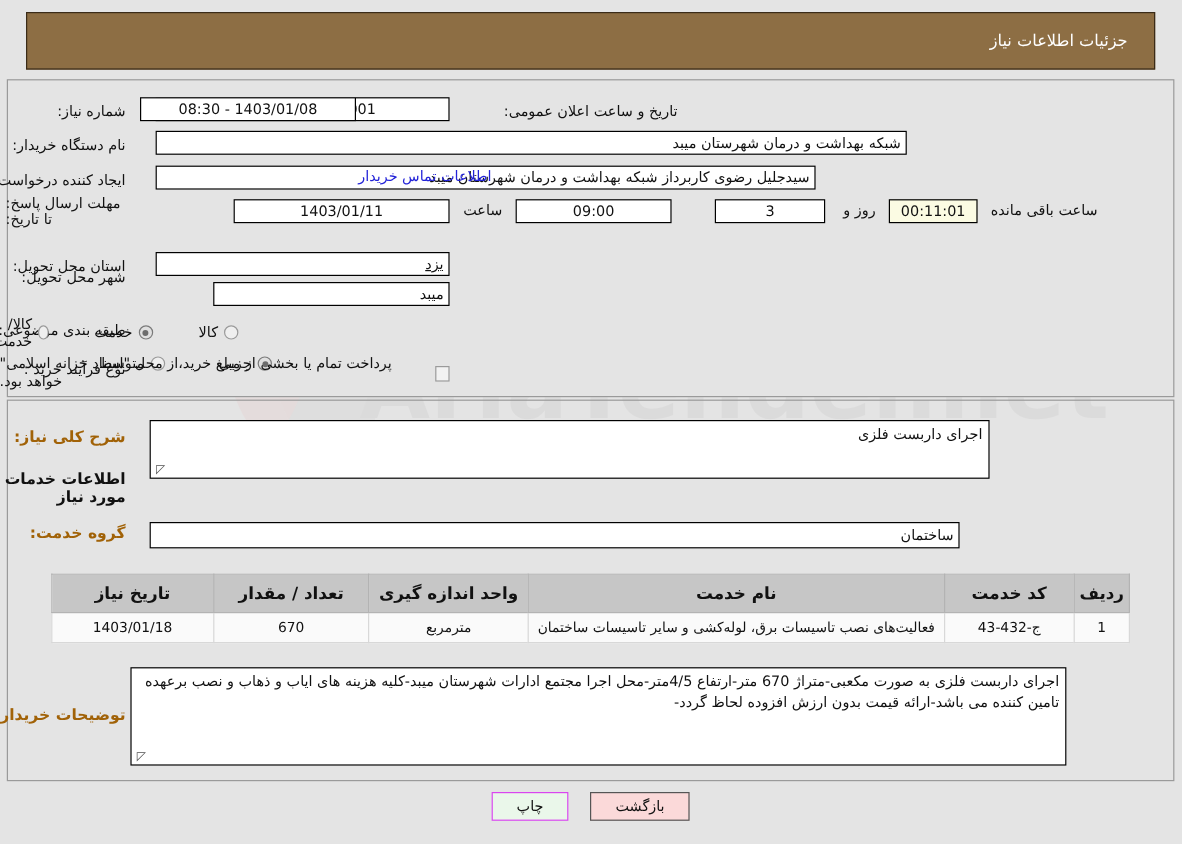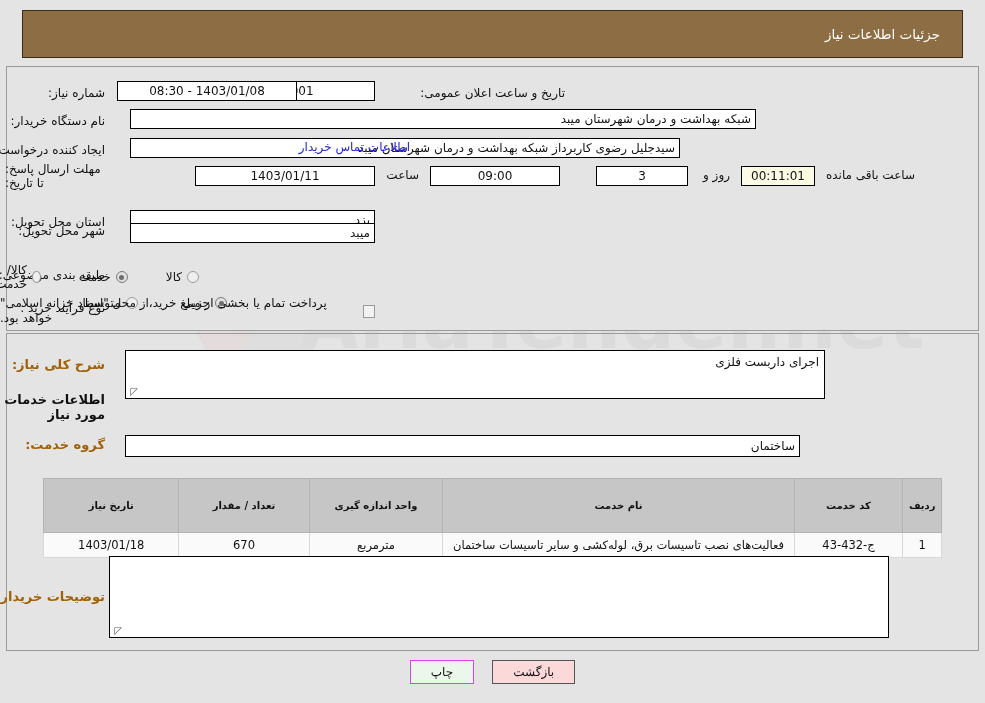--- a/index.html
+++ b/index.html
@@ -181,23 +181,23 @@
     font-size: 11.5px;
     z-index: 2;
     background: #fafafa;
   }
   #tbl th {
     background: #c6c6c6;
     border: 1px solid #b3b3b3;
     font-weight: bold;
     color: #111;
     height: 27px;
-    padding: 13px 4px;
+    padding: 2px 4px;
     text-align: center;
-    font-size: 10px;
+    font-size: 14px;
   }
   #tbl td {
     background: #fafafa;
     border: 1px solid #d8d8d8;
     color: #111;
     padding: 4px 5px;
     text-align: center;
     vertical-align: middle;
     line-height: 1.4;
     font-size: 11.5px;
@@ -279,21 +279,21 @@
 <span class="lbl" style="position:absolute; right:70px; top:168px; z-index:4;">ساعت باقی مانده</span>
 
 <div class="row" style="right:880px; top:211px; z-index:4;">
   <span class="lbl">استان محل تحویل:</span>
 </div>
 <div class="box right" style="position:absolute; right:610px; top:210px; width:245px; z-index:4;text-decoration:underline;">یزد</div>
 
 <div class="row" style="right:880px; top:220px; z-index:4;">
   <span class="lbl">شهر محل تحویل:</span>
 </div>
-<div class="box right" style="position:absolute; right:610px; top:223px; width:245px; z-index:4;">میبد</div>
+<div class="box right" style="position:absolute; right:610px; top:235px; width:197px; z-index:4;">میبد</div>
 
 <div class="row" style="right:880px; top:264px; z-index:4;">
   <span class="lbl">طبقه بندی موضوعی:</span>
 </div>
 <div style="position:absolute; right:786px; top:263px; display:flex; align-items:center; gap:38px; z-index:4;">
   <span class="radio-group">
     <span class="radio"></span>
     <span class="rl">کالا</span>
   </span>
   <span class="radio-group">
@@ -355,19 +355,20 @@
       <td>فعالیت‌های نصب تاسیسات برق، لوله‌کشی و سایر تاسیسات ساختمان</td>
       <td>مترمربع</td>
       <td>670</td>
       <td>1403/01/18</td>
     </tr>
   </tbody>
 </table>
 
 <div class="fld-label-bold" style="right:880px; top:589px; z-index:4;">توضیحات خریدار:</div>
 <div class="ta" style="right:96px; top:556px; width:780px; height:82px; z-index:4;">
+  <span>اجرای داربست فلزی به صورت مکعبی-متراژ 670 متر-ارتفاع 4/5متر-محل اجرا مجتمع ادارات شهرستان میبد-کلیه هزینه های ایاب و ذهاب و نصب برعهده تامین کننده می باشد-ارائه قیمت بدون ارزش افزوده لحاظ گردد-</span>
   <span class="grip">◸</span>
 </div>
 
 <div id="btnbar">
   <button class="btn btn-back">بازگشت</button>
   <button class="btn btn-print">چاپ</button>
 </div>
 
 </body></html>

